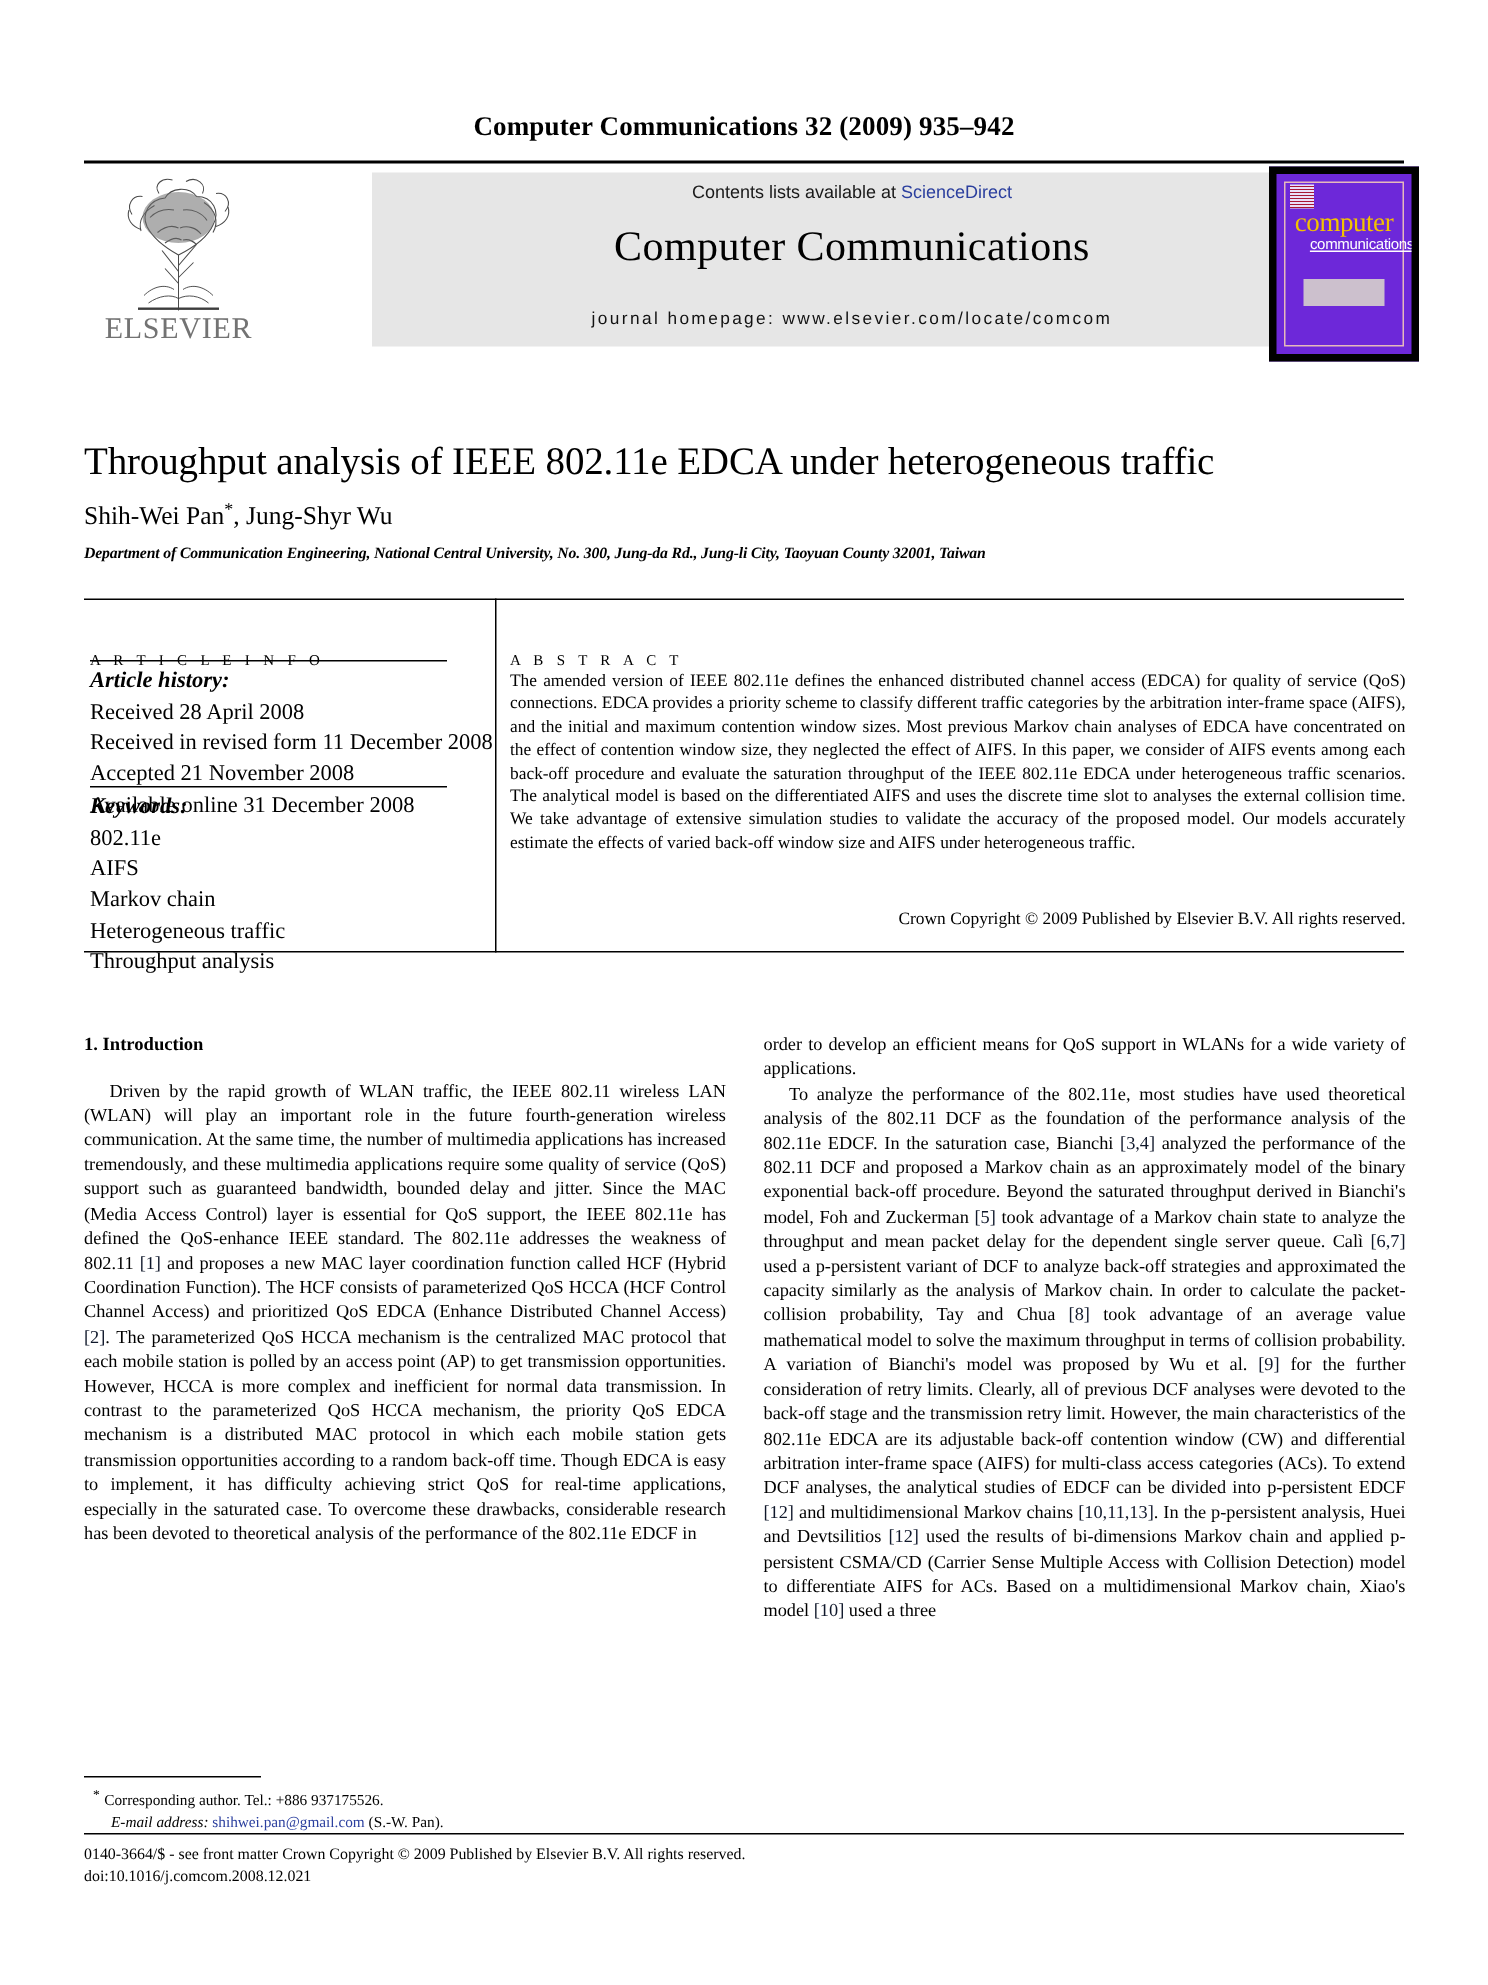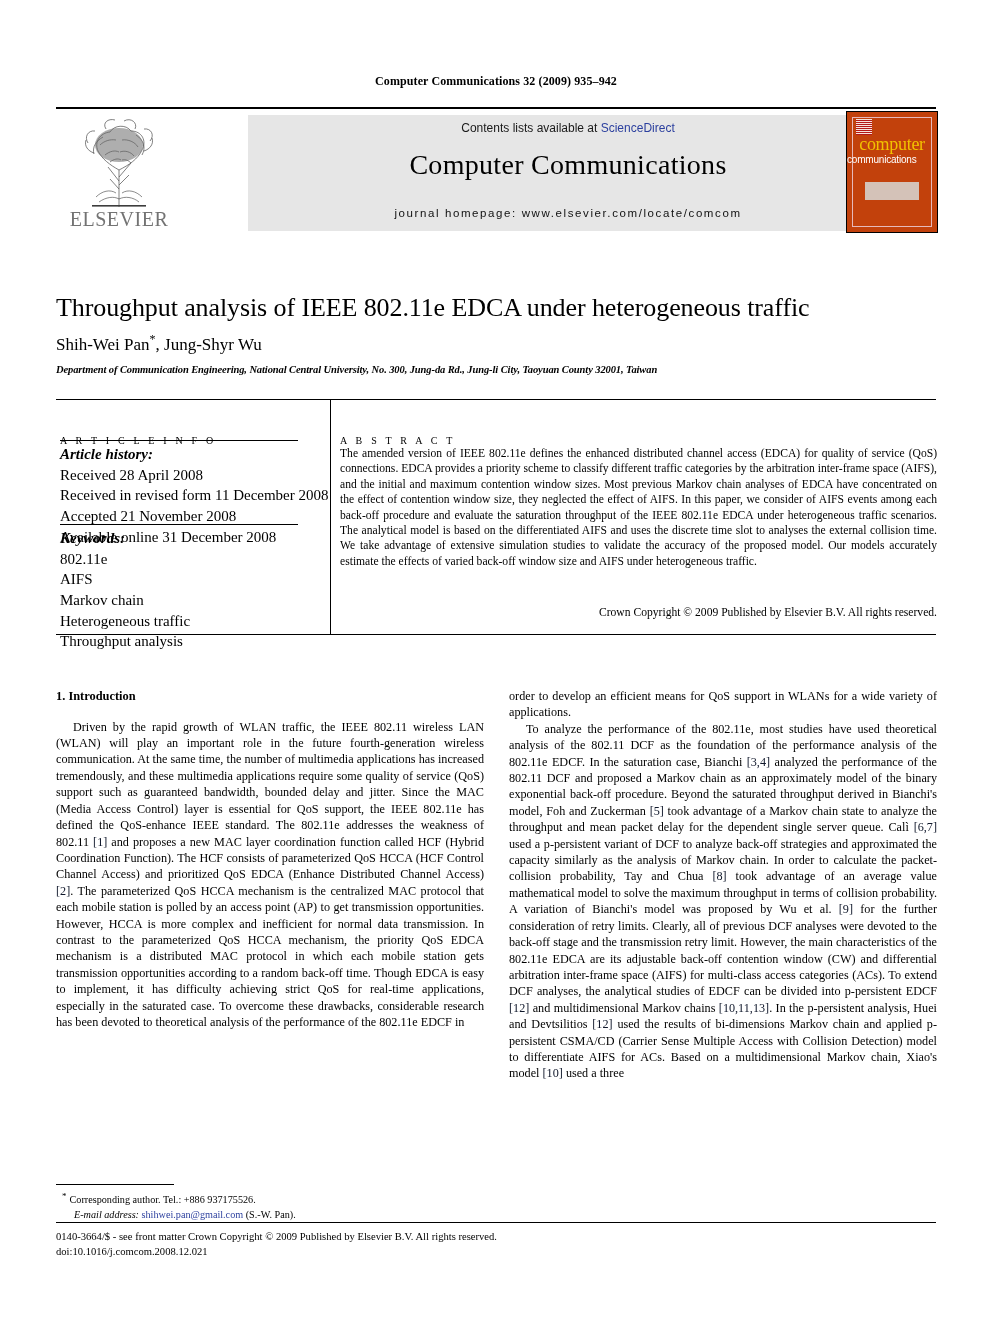--- a/index.html
+++ b/index.html
@@ -21,21 +21,21 @@
     width: 992px;
     height: 1323px;
   }
 
   
   .running-head {
     position: absolute;
     left: 0; top: 74px;
     width: 992px;
     text-align: center;
-    font-size: 12px;
+    font-size: 18px;
     font-weight: bold;
     letter-spacing: 0.1px;
   }
 
   
   .header-band {
     position: absolute;
     left: 56px; top: 107px;
     width: 880px;
     height: 126px;
@@ -102,22 +102,22 @@
     font-family: "Liberation Sans", sans-serif;
     font-size: 11.5px;
     letter-spacing: 1.6px;
     color: #111;
   }
   .cover-thumb {
     position: absolute;
     left: 790px; top: 4px;
     width: 90px;
     height: 120px;
-    background: #c2410c;
-    border: 1px solid #000000;
+    background: #6d28d9;
+    border: 5px solid #000000;
     overflow: hidden;
   }
   .cover-inner-frame {
     position: absolute;
     left: 5px; top: 5px;
     right: 5px; bottom: 5px;
     border: 1px solid #e6b9bb;
   }
   .cover-elsevier-mark {
     position: absolute;
@@ -131,26 +131,28 @@
     left: 0; top: 22px;
     width: 90px;
     text-align: center;
     font-family: "Liberation Serif", serif;
     font-size: 18px;
     color: #f2c200;
     letter-spacing: -0.3px;
   }
   .cover-word-2 {
     position: absolute;
-    left: 0; top: 42px;
+    left: 12px; top: 42px;
     width: 90px;
+    text-align: center;
     font-family: "Liberation Sans", sans-serif;
     font-size: 10px;
     color: #ffffff;
     letter-spacing: -0.2px;
+    text-decoration: underline;
   }
   .cover-badge {
     position: absolute;
     left: 18px; top: 70px;
     width: 54px; height: 18px;
     background: #d6d0cb;
     opacity: .9;
   }
 
   

